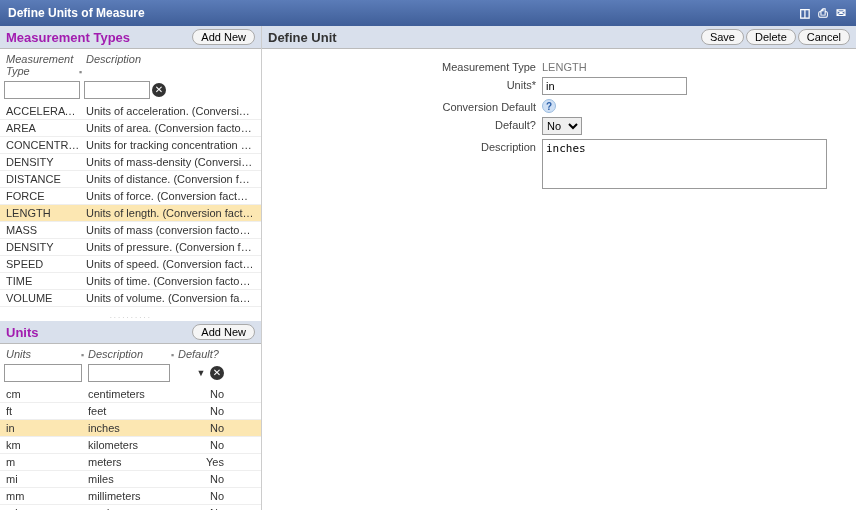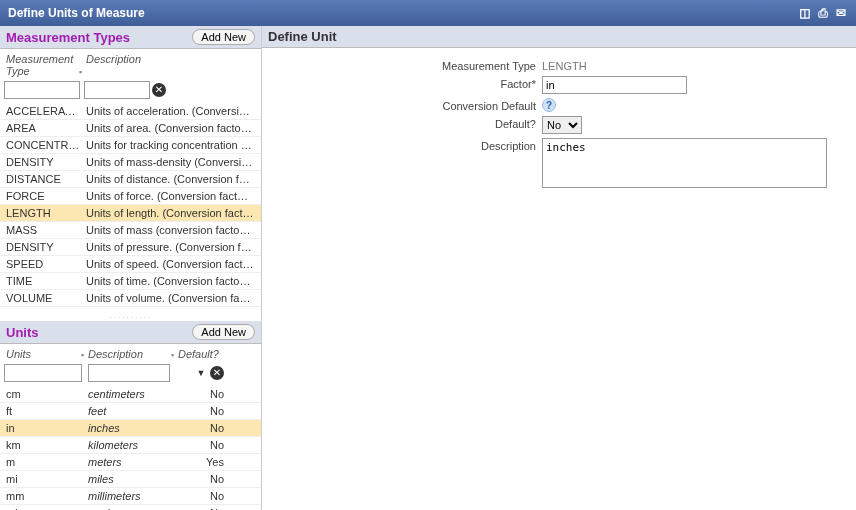--- a/index.html
+++ b/index.html
@@ -26,21 +26,21 @@
 .row.selected { background: #fce7b2; }
 .mt-body { flex: 0 0 auto; }
 .mt-body .grid-body { height: 210px; }
 .splitter { height: 8px; background: #fff; text-align: center; color: #bbb; font-size: 8px; letter-spacing: 2px; cursor: row-resize; }
 .units-body { flex: 1; display: flex; flex-direction: column; }
 .units-body .grid-body { flex: 1; }
 
 .mt-c1 { width: 80px; }
 .mt-c2 { width: 172px; }
 .un-c1 { width: 82px; }
-.un-c2 { width: 90px; font-style: italic; }
+.un-c2 { width: 90px; }
 .un-c3 { width: 46px; text-align: left; }
 .un-c3v { width: 62px; text-align: right; padding-right: 14px !important; }
 
 .right-hdr { background: #d9e0ec; padding: 3px 6px; display: flex; justify-content: space-between; align-items: center; border-bottom: 1px solid #bbb; }
 .right-hdr h2 { font-size: 13px; font-weight: bold; }
 .right-btns { display: flex; gap: 2px; }
 .form { padding: 10px 12px 10px 0; }
 .form-row { display: flex; align-items: flex-start; margin-bottom: 4px; }
 .form-row label { width: 280px; text-align: right; padding-right: 6px; padding-top: 2px; color: #444; font-size: 11px; }
 .form-row .val { flex: 1; display: flex; align-items: center; gap: 4px; }
@@ -198,30 +198,35 @@
             <div class="cell un-c2">yards</div>
             <div class="cell un-c3v">No</div>
           </div>
         </div>
     </div>
   </div>
 
   <div class="right">
     <div class="right-hdr">
       <h2>Define Unit</h2>
+      <div class="right-btns">
+        <button class="btn">Save</button>
+        <button class="btn">Delete</button>
+        <button class="btn">Cancel</button>
+      </div>
     </div>
     <div class="form">
       <div class="form-row">
         <label>Measurement Type</label>
         <div class="val">
             <span class="readonly">LENGTH</span>
           </div>
       </div>
       <div class="form-row">
-        <label>Factor*</label>
+        <label>Units*</label>
         <div class="val">
             <input class="txt w1" value="in" style="">
           </div>
       </div>
       <div class="form-row">
         <label>Conversion Default</label>
         <div class="val">
           <span class="help-ic">?</span>
         </div>
       </div>

